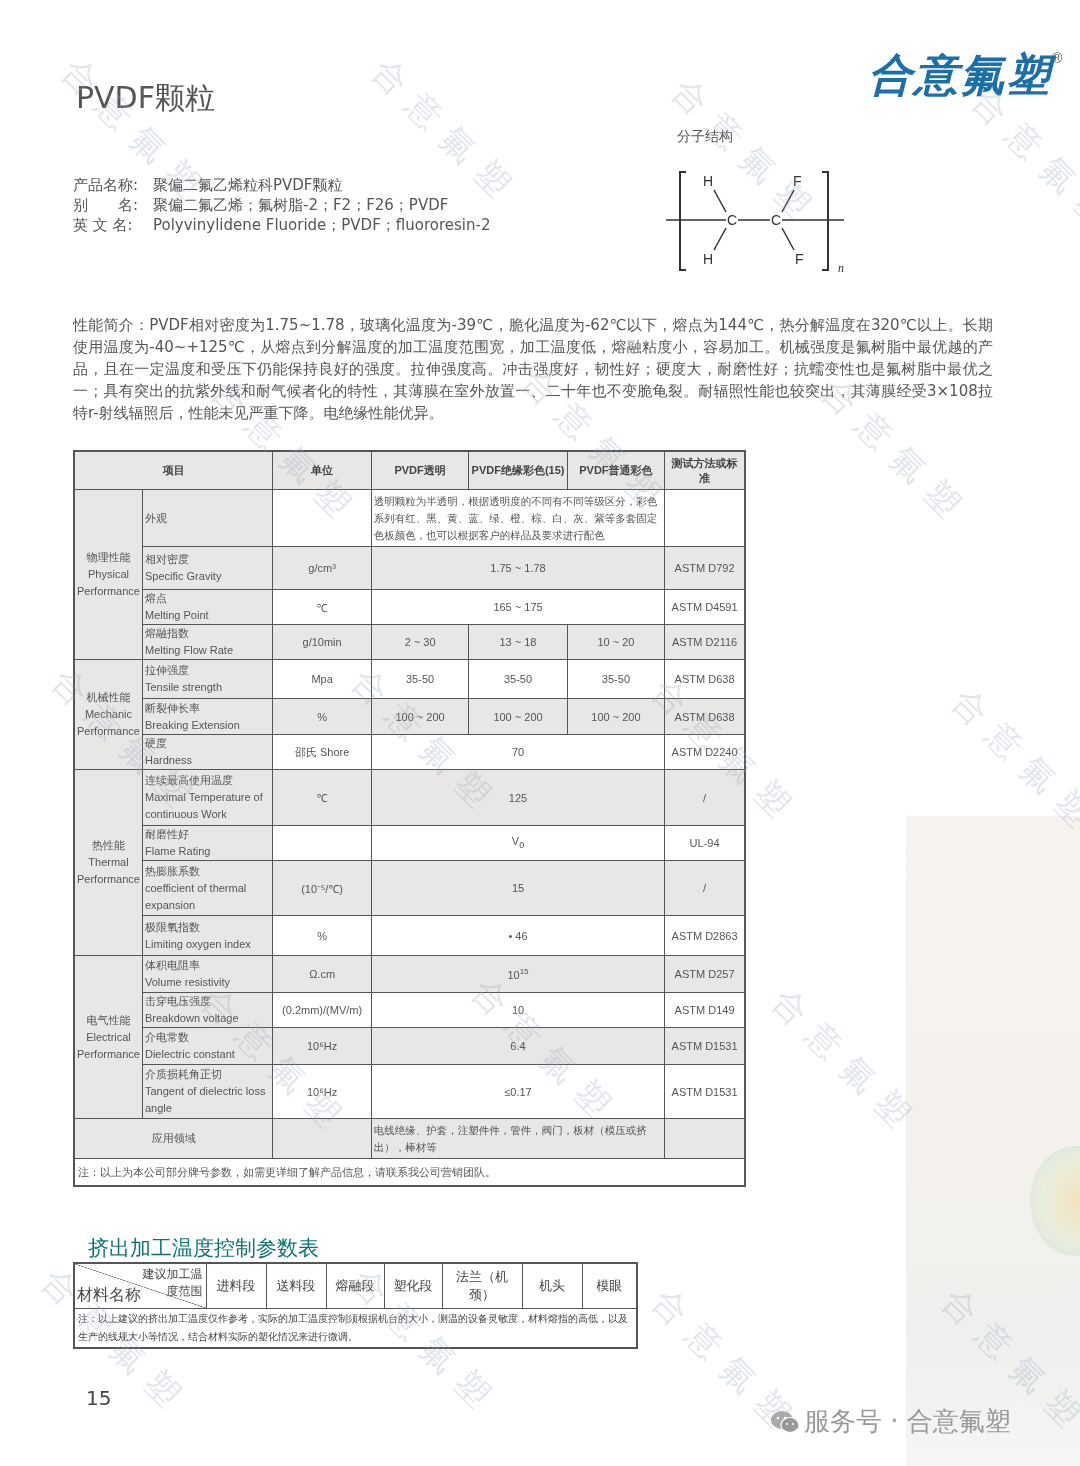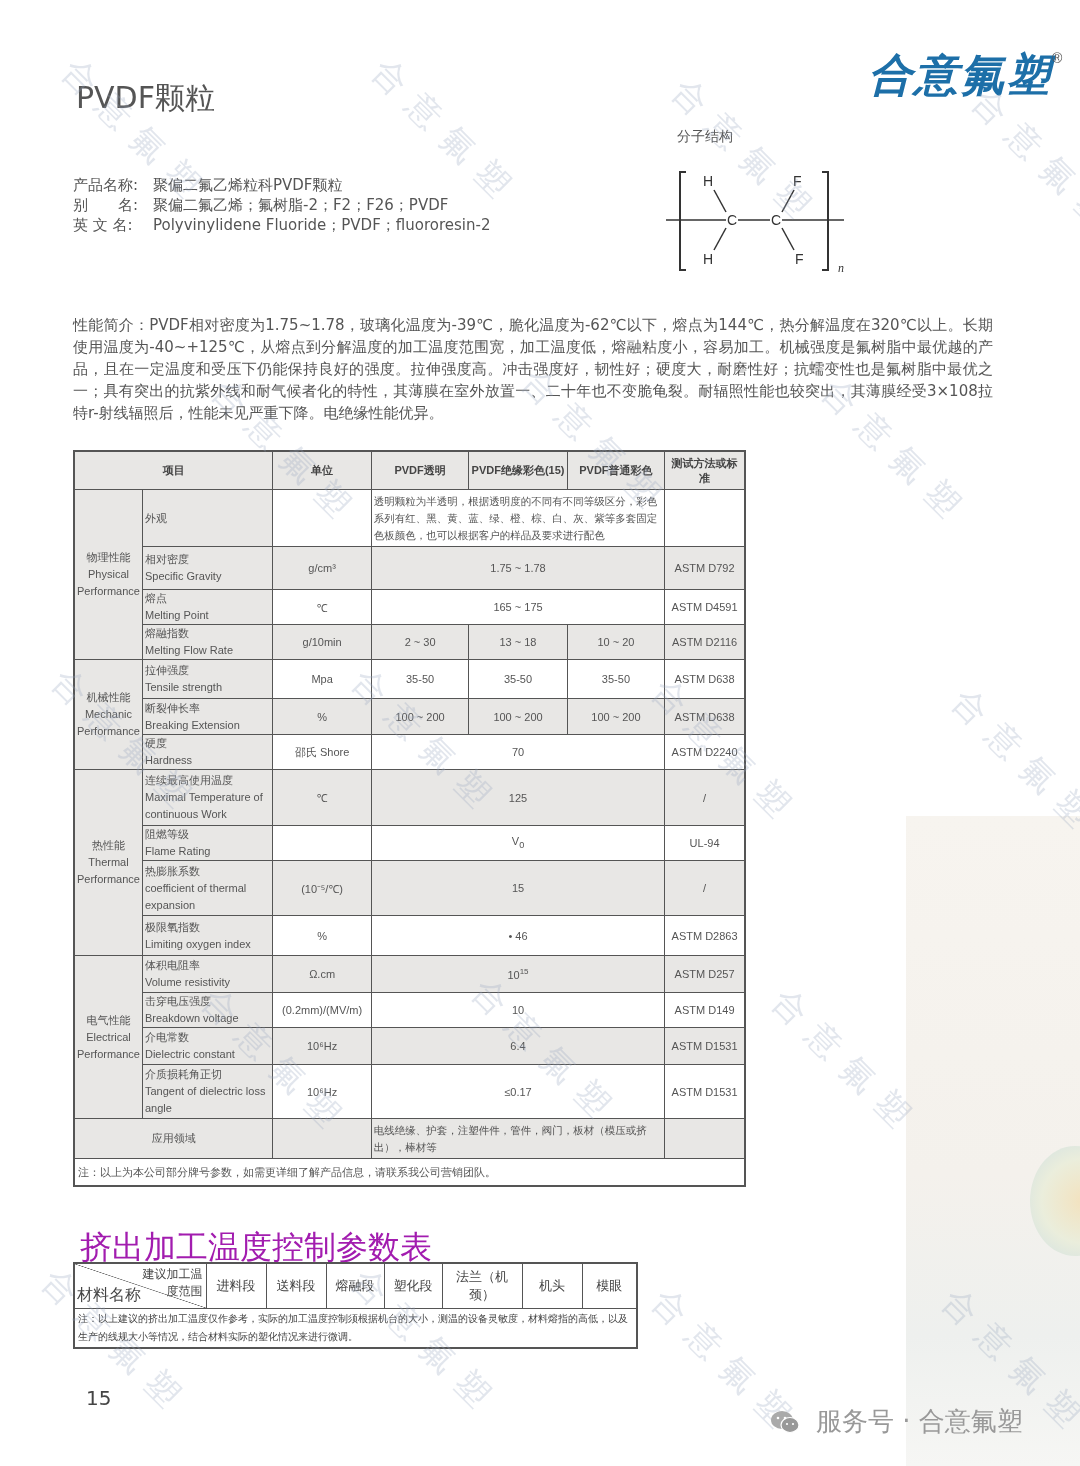--- a/index.html
+++ b/index.html
@@ -50,21 +50,21 @@
   .props td, .props th { border: 1px solid #555; padding: 0 2px; vertical-align: middle; }
   .props th { background: #e8e7e5; font-weight: bold; font-size: 11px; text-align: center; height: 37px; color: #444; }
   .props .cat { background: #e8e7e5; text-align: center; line-height: 17px; width: 53px; }
   .props .name { background: #e8e7e5; text-align: left; line-height: 17px; width: 128px; padding-left: 2px; }
   .props .c { text-align: center; }
   .props tr.g td.v { background: #e8e7e5; }
   .props tr.w td.v { background: #ffffff; }
   .props .desc { text-align: left; line-height: 17px; font-size: 10.5px; }
   .props .note td { background: #fff; text-align: left; padding-left: 3px; height: 26px; }
 
-  .subtitle { left: 72px; top: 1218px; font-size: 32px; color: #a21caf; font-weight: normal; margin: 8px; }
+  .subtitle { left: 72px; top: 1218px; font-size: 21px; color: #0f766e; font-weight: normal; margin: 16px; }
 
   .ext {
     position: absolute; left: 73px; top: 1262px; width: 565px;
     font-family: "Liberation Sans", sans-serif; font-size: 13px; color: #444;
     border: 2px solid #555;
   }
   .ext td { border: 1px solid #555; text-align: center; padding: 0 2px; }
   .ext .hdr td { height: 44px; }
   .ext .val td { height: 24px; font-size: 13.5px; }
   .ext .diag { position: relative; width: 130px; padding: 0; background:
@@ -78,21 +78,21 @@
   .photo {
     position: absolute; left: 906px; top: 816px; width: 174px; height: 650px;
     background: linear-gradient(180deg, #f7f4ef 0%, #f4f1ec 55%, #eef0ee 80%, #f6f6f4 100%);
   }
   .photo .bowl {
     position: absolute; right: -40px; top: 330px; width: 90px; height: 110px;
     border-radius: 50%; background: radial-gradient(circle at 60% 50%, #f3dfb6 0%, #e9edd9 55%, #d8e4dd 80%);
     opacity: .85;
   }
 
-  .wechat { left: 770px; top: 1404px; font-size: 26px; color: #999; display: flex; align-items: center; gap: 16px; z-index: 6; }
+  .wechat { left: 770px; top: 1404px; font-size: 26px; color: #999; display: flex; align-items: center; gap: 4px; z-index: 6; }
   .wechat .icon { width: 30px; height: 26px; position: relative; }
 </style>
 </head>
 <body>
 
 <div class="wm" style="left:40px;top:110px;">合意氟塑</div>
 <div class="wm" style="left:350px;top:110px;">合意氟塑</div>
 <div class="wm" style="left:650px;top:130px;">合意氟塑</div>
 <div class="wm" style="left:950px;top:140px;">合意氟塑</div>
 <div class="wm" style="left:190px;top:430px;">合意氟塑</div>
@@ -250,21 +250,21 @@
     <td class="name">
           <div>连续最高使用温度</div>
           <div>Maximal Temperature of continuous Work</div>
         </td>
     <td class="v c">℃</td>
     <td class="v c" colspan="3">125</td>
     <td class="v c">/</td>
   </tr>
   <tr class="w" style="height:35px">
     <td class="name">
-          <div>阻燃等级</div>
+          <div>耐磨性好</div>
           <div>Flame Rating</div>
         </td>
     <td class="v c"></td>
     <td class="v c" colspan="3"><span>V</span><sub>0</sub></td>
     <td class="v c">UL-94</td>
   </tr>
   <tr class="g" style="height:55px">
     <td class="name">
           <div>热膨胀系数</div>
           <div>coefficient of thermal expansion</div>

